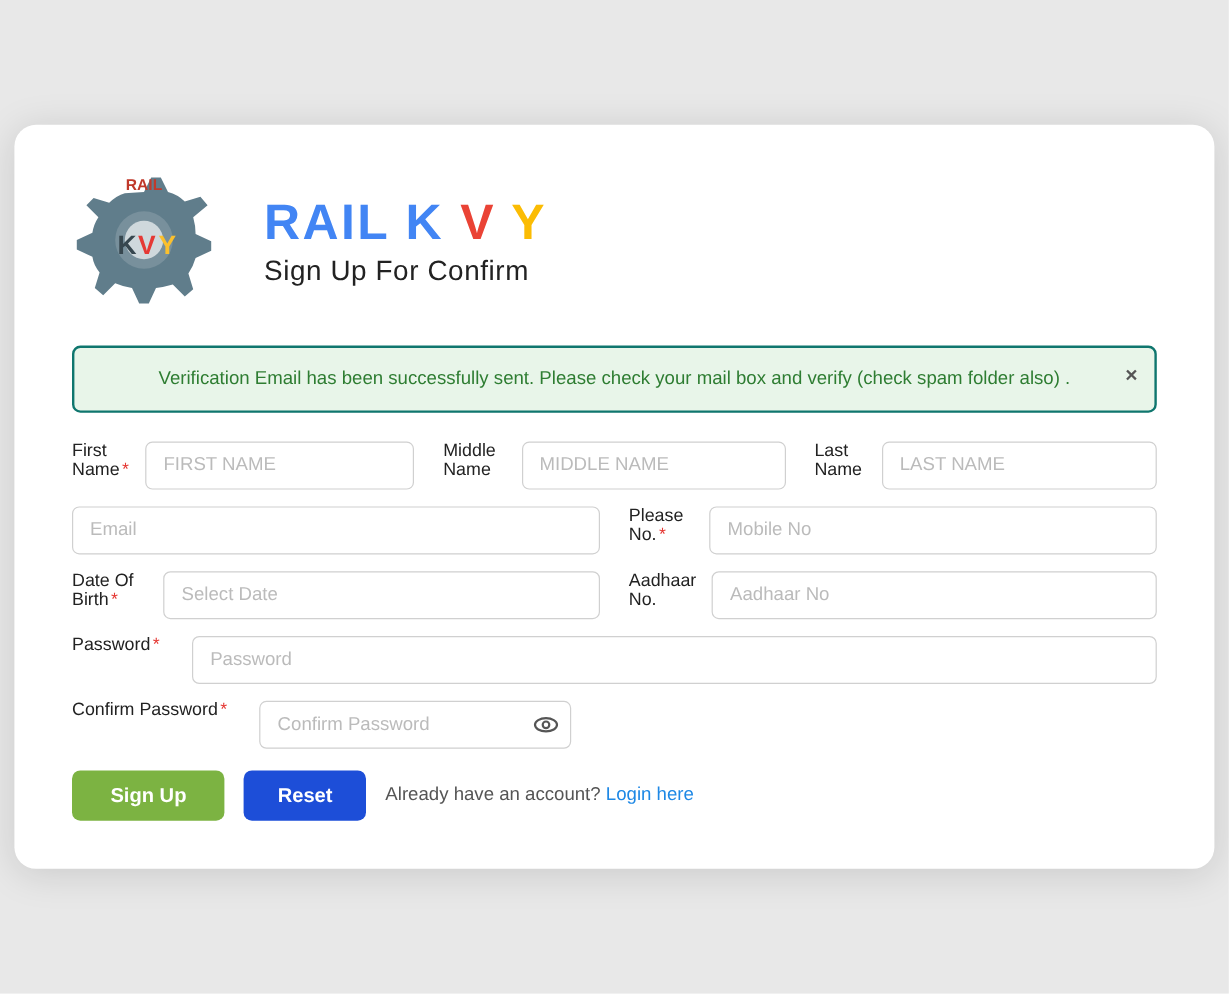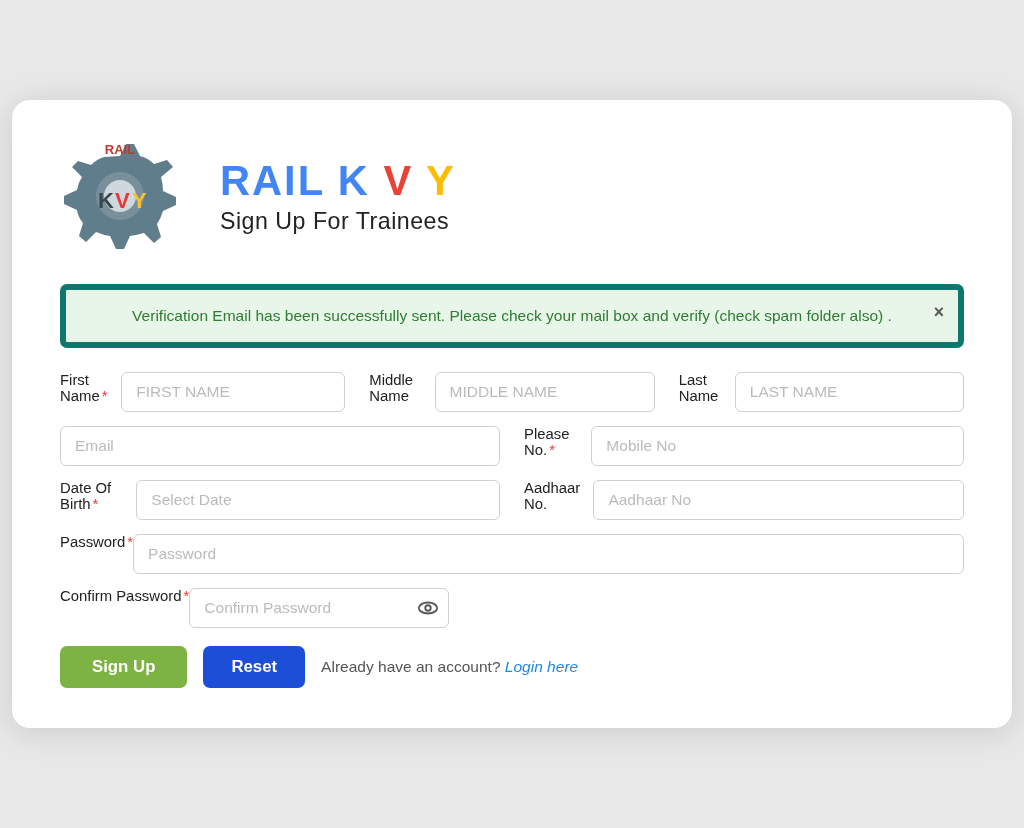--- a/index.html
+++ b/index.html
@@ -46,21 +46,21 @@
     .brand-v { color: #ea4335; }
     .brand-y { color: #fbbc04; }
     .subtitle {
       font-size: 1.45rem;
       color: #222;
       font-weight: 500;
       letter-spacing: 0.5px;
     }
     .alert-success {
       background: #e8f5e9;
-      border: 6px solid #0f766e;
+      border: 2px solid #0f766e;
       border-radius: 7px;
       color: #2e7d32;
       padding: 14px 20px 14px 20px;
       margin-bottom: 24px;
       font-size: 0.97rem;
       position: relative;
       text-align: center;
       line-height: 1.5;
     }
     .alert-close {
@@ -76,21 +76,21 @@
     }
     .form-row {
       display: flex;
       gap: 24px;
       margin-bottom: 0;
     }
     .form-group {
       display: flex;
       margin-bottom: 14px;
     }
-    .form-group.full { flex: 1; }
+    .form-group.full { flex: 1; gap: 27px; }
     .form-group.half { flex: 1; }
     .form-group.third { flex: 1; }
     label {
       font-size: 0.93rem;
       color: #222;
       margin-bottom: 5px;
       font-weight: 500;
     }
     label .required { color: #e53935; margin-left: 2px; }
     input[type="text"],
@@ -155,21 +155,20 @@
       cursor: pointer;
     }
     .login-text {
       font-size: 0.97rem;
       color: #555;
     }
     .login-link {
       color: #1e88e5;
       text-decoration: none;
       font-weight: 500;
-      font-style: italic;
     }
     
     .logo-gear {
       width: 120px;
       height: 120px;
     }
   </style>
 </head>
 <body>
 
@@ -197,21 +196,21 @@
     <div class="title-area">
       <div class="brand-title">
         <span class="brand-rail">RAIL</span>
         <span style="color:#222;"> </span>
         <span class="brand-k">K</span>
         <span style="color:#222;"> </span>
         <span class="brand-v">V</span>
         <span style="color:#222;"> </span>
         <span class="brand-y">Y</span>
       </div>
-      <div class="subtitle">Sign Up For Trainees</div>
+      <div class="subtitle">Sign Up For Confirm</div>
     </div>
   </div>
 
   <div class="alert-success">
     <span>Verification Email has been successfully sent. Please check your mail box and verify (check spam folder also) .</span>
     <button class="alert-close">×</button>
   </div>
 
   <div class="form-row">
     <div class="form-group third">

